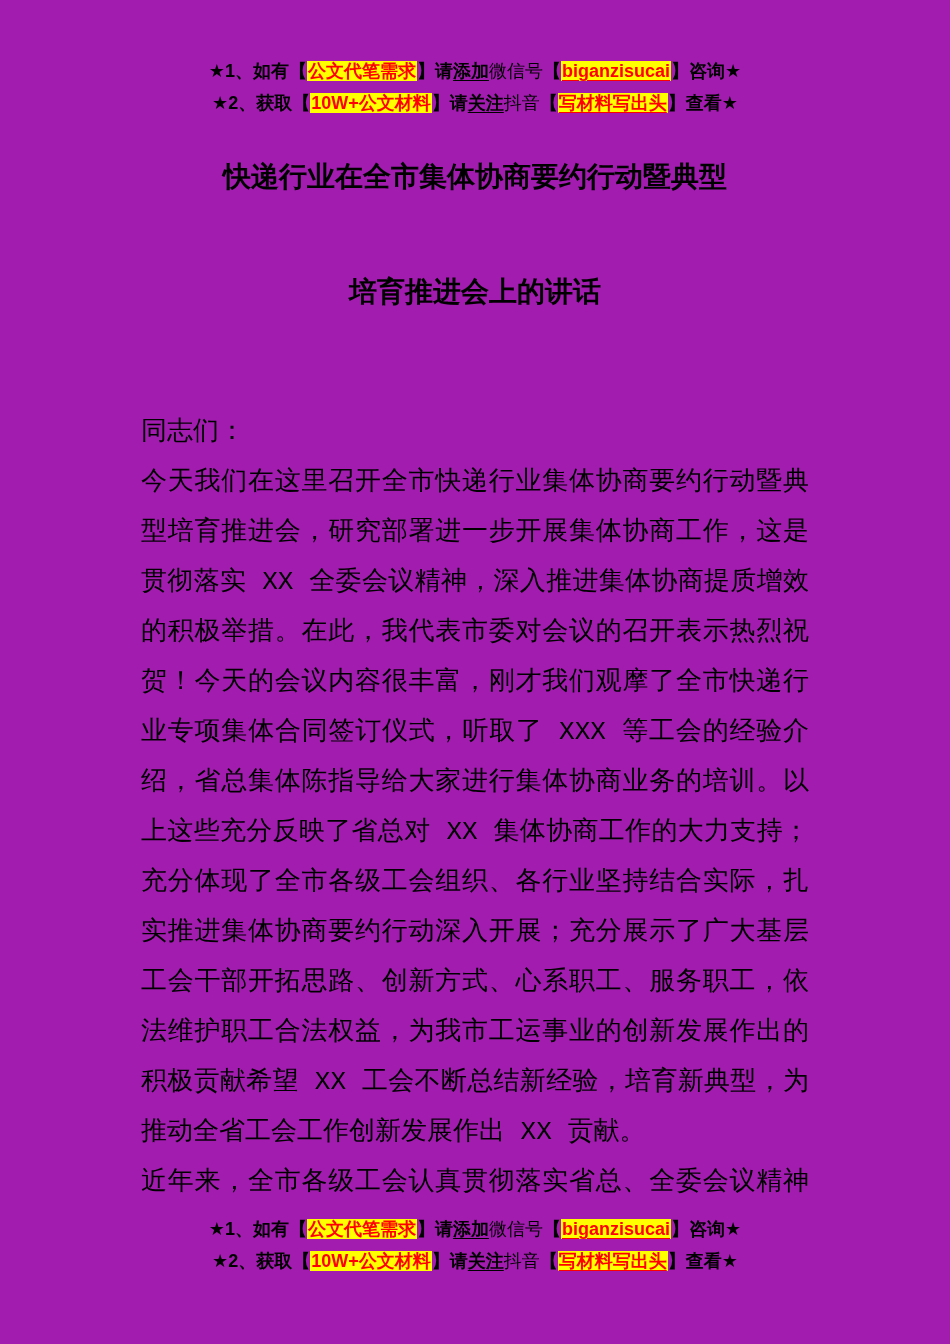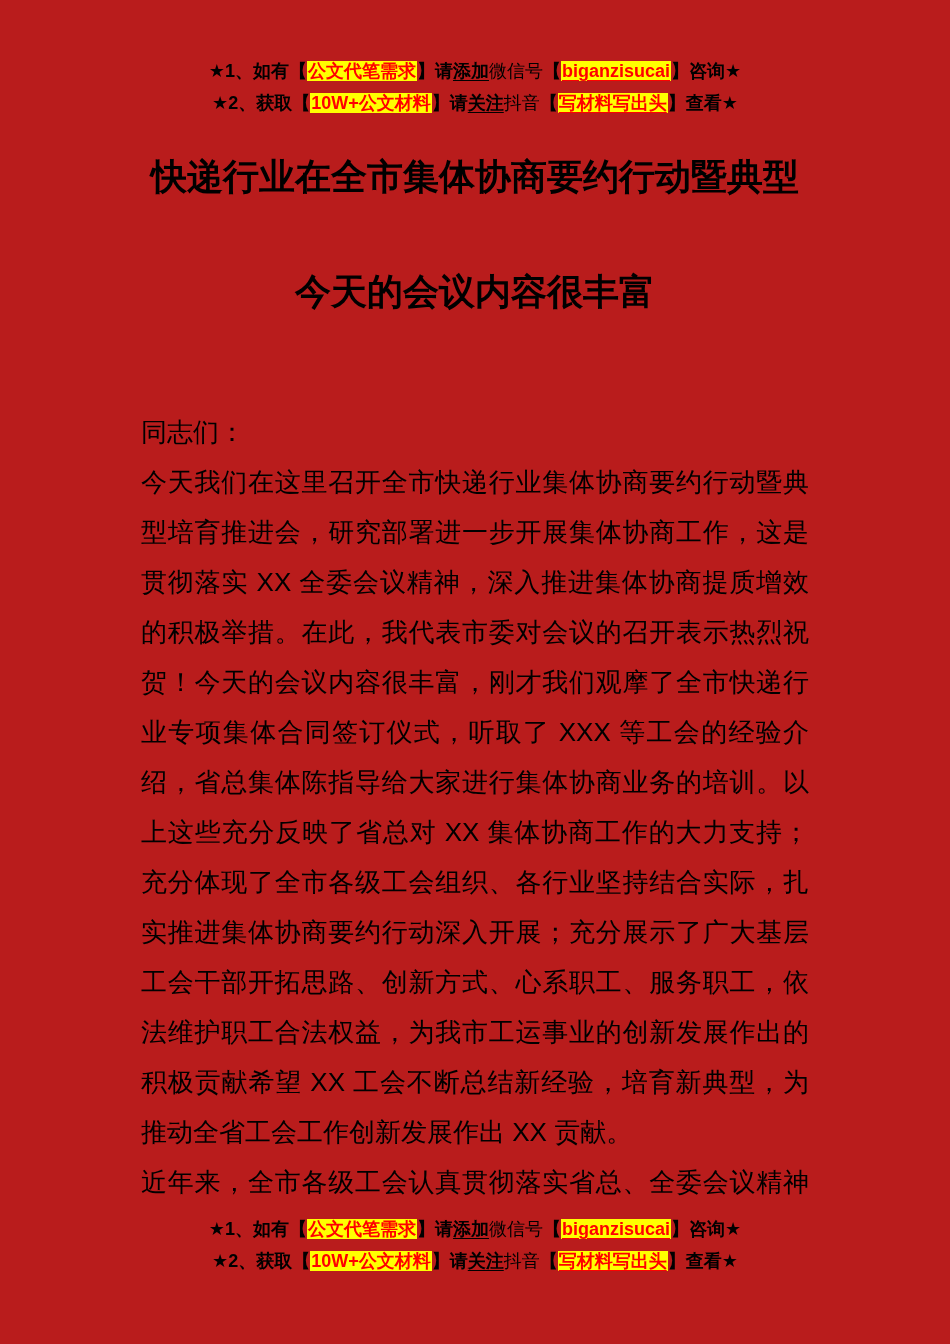--- a/index.html
+++ b/index.html
@@ -1,20 +1,20 @@
 <!DOCTYPE html>
 <html style="--accent-red: #ff0000; --highlight-yellow: #ffff00;"><head>
 <meta charset="utf-8">
 <style>
   html, body { margin: 0; padding: 0; background: #ffffff; }
   .page {
     position: relative;
     width: 950px;
     height: 1344px;
-    background: #b91c1c;
+    background: #a21caf;
     overflow: hidden;
     font-family: "Liberation Sans", "DejaVu Sans", sans-serif;
     color: #000000;
   }
   
   .banner {
     text-align: center;
     font-size: 18px;
     line-height: 32px;
     font-weight: bold;
@@ -27,33 +27,34 @@
   .seg-underline { text-decoration: underline; text-underline-offset: 3px; }
   .seg-highlight {
     color: var(--accent-red, #ff0000);
     background: var(--highlight-yellow, #ffff00);
     font-weight: bold;
     padding: 0 1px;
   }
   
   .doc-title {
     margin: 0;
-    font-size: 36px;
+    font-size: 28px;
     line-height: 115px;
     font-weight: bold;
     text-align: center;
     letter-spacing: 0px;
   }
   
   .doc-body {
     width: 668px;
     margin: 58px auto 0 141px;
     font-size: 26px;
     line-height: 50px;
     font-weight: normal;
+    font-family: Liberation Mono, monospace;
   }
   .doc-body p {
     margin: 0;
     text-align: justify;
   }
   .doc-body p.continued { text-align-last: justify; }
 </style>
 </head>
 <body>
 
@@ -63,21 +64,21 @@
     <div class="banner-line">
       <span class="seg-bold">★1、如有【</span><span class="seg-highlight">公文代笔需求</span><span class="seg-bold">】请</span><span class="seg-bold seg-underline">添加</span><span class="seg-regular">微信号</span><span class="seg-bold">【</span><span class="seg-highlight seg-underline">biganzisucai</span><span class="seg-bold">】咨询★</span>
     </div>
     <div class="banner-line">
       <span class="seg-bold">★2、获取【</span><span class="seg-highlight">10W+公文材料</span><span class="seg-bold">】请</span><span class="seg-bold seg-underline">关注</span><span class="seg-regular">抖音</span><span class="seg-bold">【</span><span class="seg-highlight seg-underline">写材料写出头</span><span class="seg-bold">】查看★</span>
     </div>
   </div>
 
   <h1 class="doc-title">
     <span class="title-line" style="display:block">快递行业在全市集体协商要约行动暨典型</span>
-    <span class="title-line" style="display:block">今天的会议内容很丰富</span>
+    <span class="title-line" style="display:block">培育推进会上的讲话</span>
   </h1>
 
   <div class="doc-body">
     <p>同志们：</p>
     <p>今天我们在这里召开全市快递行业集体协商要约行动暨典型培育推进会，研究部署进一步开展集体协商工作，这是贯彻落实 XX 全委会议精神，深入推进集体协商提质增效的积极举措。在此，我代表市委对会议的召开表示热烈祝贺！今天的会议内容很丰富，刚才我们观摩了全市快递行业专项集体合同签订仪式，听取了 XXX 等工会的经验介绍，省总集体陈指导给大家进行集体协商业务的培训。以上这些充分反映了省总对 XX 集体协商工作的大力支持；充分体现了全市各级工会组织、各行业坚持结合实际，扎实推进集体协商要约行动深入开展；充分展示了广大基层工会干部开拓思路、创新方式、心系职工、服务职工，依法维护职工合法权益，为我市工运事业的创新发展作出的积极贡献希望 XX 工会不断总结新经验，培育新典型，为推动全省工会工作创新发展作出 XX 贡献。</p>
     <p class="continued">近年来，全市各级工会认真贯彻落实省总、全委会议精神</p>
   </div>
 
   <div class="banner banner-bottom">
     <div class="banner-line">

